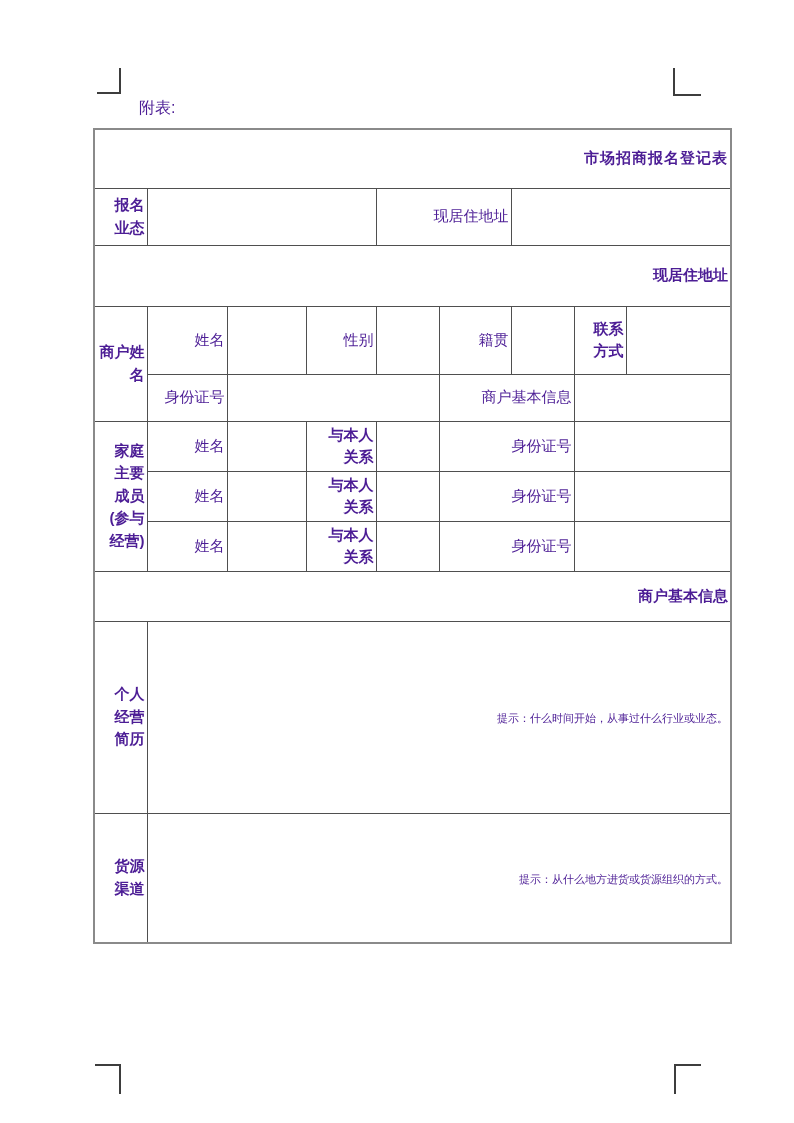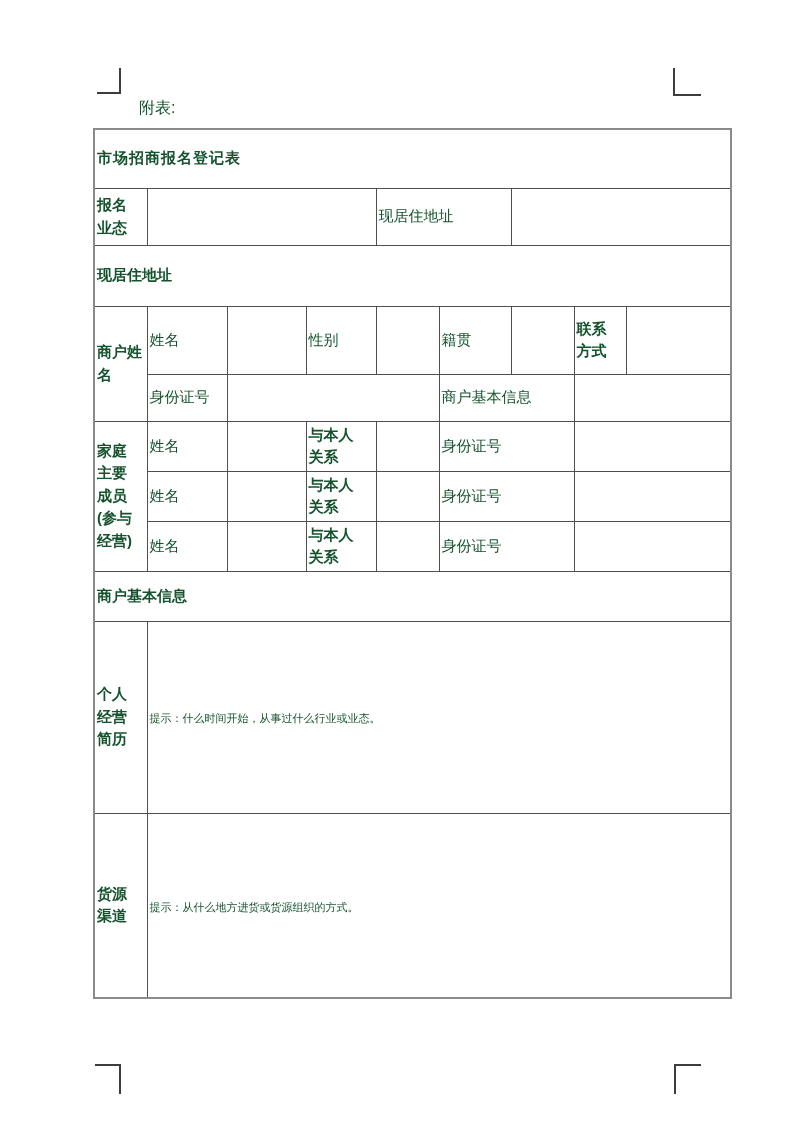--- a/index.html
+++ b/index.html
@@ -2,21 +2,21 @@
 <html><head>
 <meta charset="utf-8">
 <style>
   html, body { margin: 0; padding: 0; background: #ffffff; }
   .page {
     position: relative;
     width: 794px;
     height: 1123px;
     background: #ffffff;
     font-family: "Liberation Sans", "DejaVu Sans", sans-serif;
-    color: #14532d;
+    color: #4c1d95;
     overflow: hidden;
   }
   .crop-mark { position: absolute; }
   .crop-tl { left: 97px;  top: 68px;    width: 22px; height: 24px; border-right: 2px solid #3d3d3d; border-bottom: 2px solid #3d3d3d; }
   .crop-tr { left: 673px; top: 68px;    width: 26px; height: 26px; border-left: 2px solid #3d3d3d;  border-bottom: 2px solid #3d3d3d; }
   .crop-bl { left: 95px;  top: 1064px;  width: 24px; height: 28px; border-top: 2px solid #3d3d3d;   border-right: 2px solid #3d3d3d; }
   .crop-br { left: 674px; top: 1064px;  width: 25px; height: 28px; border-top: 2px solid #3d3d3d;   border-left: 2px solid #3d3d3d; }
 
   .appendix {
     position: absolute;
@@ -31,21 +31,21 @@
     left: 93px;
     top: 128px;
     width: 637px;
     border-collapse: collapse;
     table-layout: fixed;
   }
   table.form { border: 2px solid #8a8a8a; }
   table.form td {
     border: 1px solid #4f4f4f;
     font-size: 15px;
-    text-align: left;
+    text-align: right;
     vertical-align: middle;
     padding: 2px;
     overflow: hidden;
     margin-left: 8px;
   }
   .title-cell {
     font-size: 25px;
     font-weight: bold;
     letter-spacing: 1px;
   }
@@ -169,21 +169,21 @@
 
     <tr style="height:192px">
       <td class="label">个人
 经营
 简历</td>
       <td colspan="8" class="hint-cell">
         <span class="hint-text">提示：什么时间开始，从事过什么行业或业态。</span>
       </td>
     </tr>
 
-    <tr style="height:185px">
+    <tr style="height:130px">
       <td class="label">货源
 渠道</td>
       <td colspan="8" class="hint-cell">
         <span class="hint-text">提示：从什么地方进货或货源组织的方式。</span>
       </td>
     </tr>
   </tbody>
     </table>
 
 </div>

